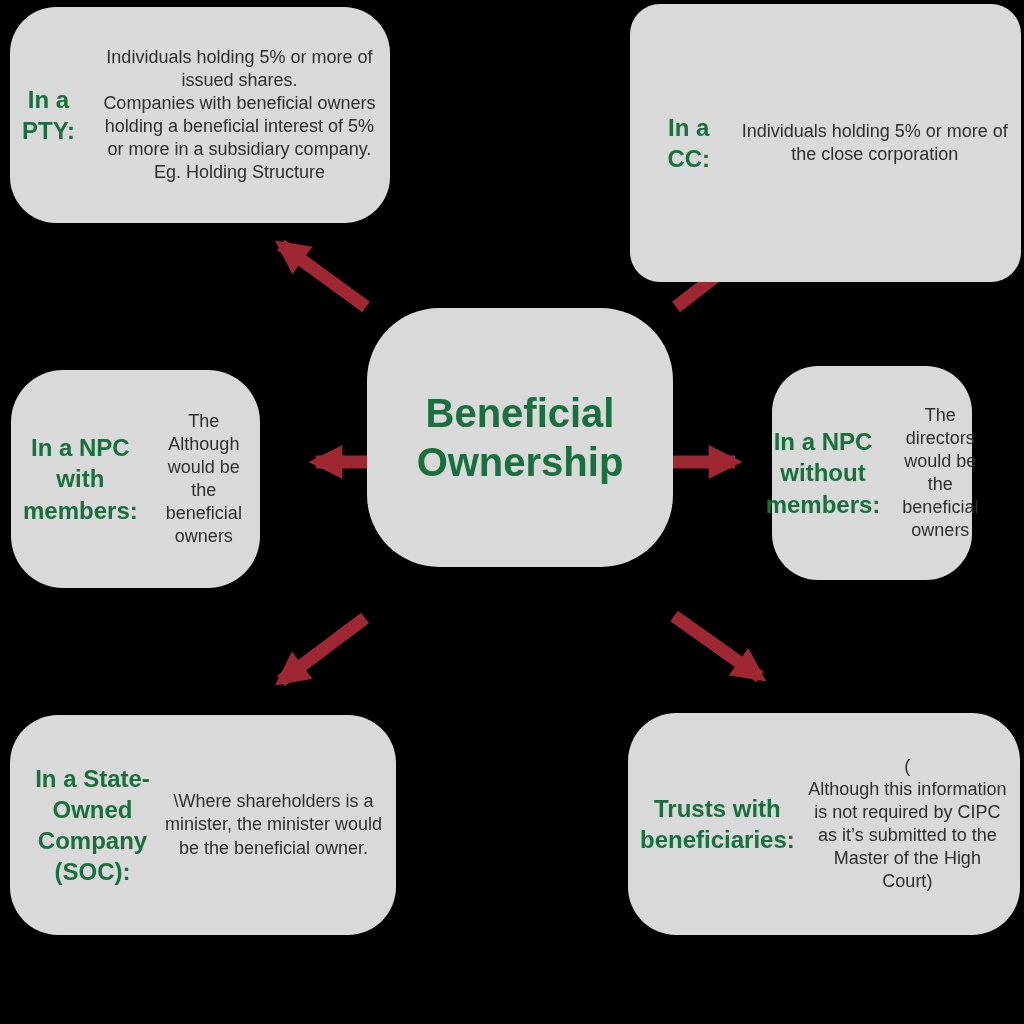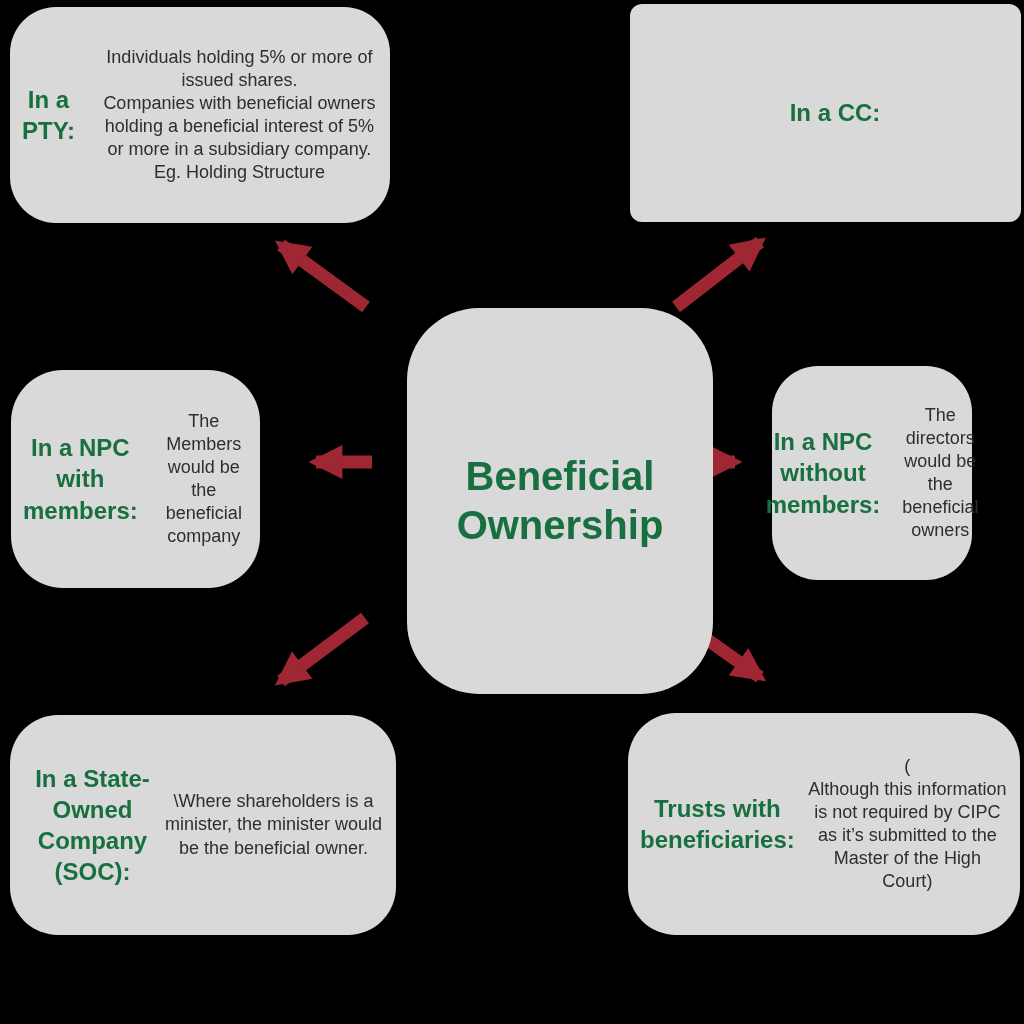--- a/index.html
+++ b/index.html
@@ -32,26 +32,26 @@
     font-size:24px;font-weight:bold;line-height:1.3;
   }
   .node p{
     margin:0;
     color:var(--body-text);
     font-size:18px;line-height:1.28;
     white-space:pre-line;
   }
   
   .node-pty          {left:10px;  top:7px;   width:380px; height:216px; border-radius:46px; gap:26px;}
-  .node-cc           {left:630px; top:4px;   width:391px; height:218px; border-radius:12px; gap:24px;padding-left:31px;}
+  .node-cc           {left:630px; top:4px;   width:391px; height:278px; border-radius:30px; gap:24px;padding-left:31px;}
   .node-npc-with     {left:11px;  top:370px; width:249px; height:218px; border-radius:52px; gap:22px;text-align:center;}
   .node-npc-without  {left:772px; top:366px; width:200px; height:214px; border-radius:46px; gap:22px;}
   .node-soc          {left:10px;  top:715px; width:386px; height:220px; border-radius:48px; }
   .node-trusts       {left:628px; top:713px; width:392px; height:222px; border-radius:48px; gap:12px;}
-  .node-center       {left:367px; top:308px; width:306px; height:386px; border-radius:72px;margin-left:40px;}
+  .node-center       {left:367px; top:308px; width:306px; height:259px; border-radius:72px;}
   .node-center h1{
     margin:0;
     color:var(--heading-green);
     font-size:40px;font-weight:bold;line-height:1.22;
     text-align:center;
   }
   .arrows{position:absolute;left:0;top:0;width:1024px;height:1024px;}
   .arrow{stroke:var(--arrow-red);stroke-width:13;fill:none;}
   .arrowhead-path{fill:var(--arrow-red);}
 </style>
@@ -79,25 +79,26 @@
   </section>
 
   <section class="node node-pty">
     <h2>In a PTY:</h2>
     <p>Individuals holding 5% or more of issued shares.
 Companies with beneficial owners holding a beneficial interest of 5% or more in a subsidiary company. Eg. Holding Structure</p>
   </section>
 
   <section class="node node-cc">
     <h2>In a CC:</h2>
+    <p>Individuals holding 5% or more of the close corporation</p>
   </section>
 
   <section class="node node-npc-with">
     <h2>In a NPC with members:</h2>
-    <p>The Members would be the beneficial company</p>
+    <p>The Although would be the beneficial owners</p>
   </section>
 
   <section class="node node-npc-without">
     <h2>In a NPC without members:</h2>
     <p>The directors would be the beneficial owners</p>
   </section>
 
   <section class="node node-soc">
     <h2>In a State-Owned Company (SOC):</h2>
     <p>\Where shareholders is a minister, the minister would be the beneficial owner.</p>

